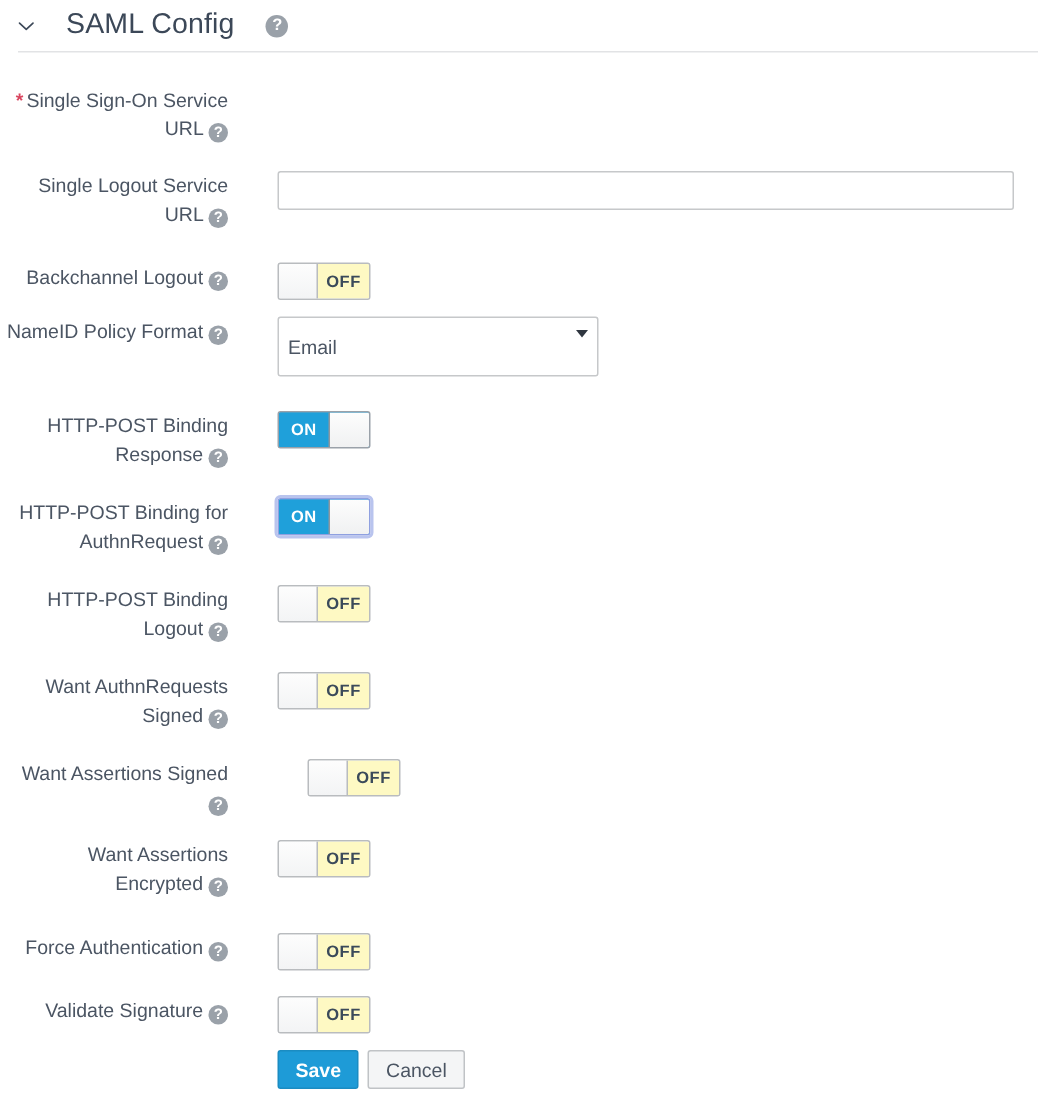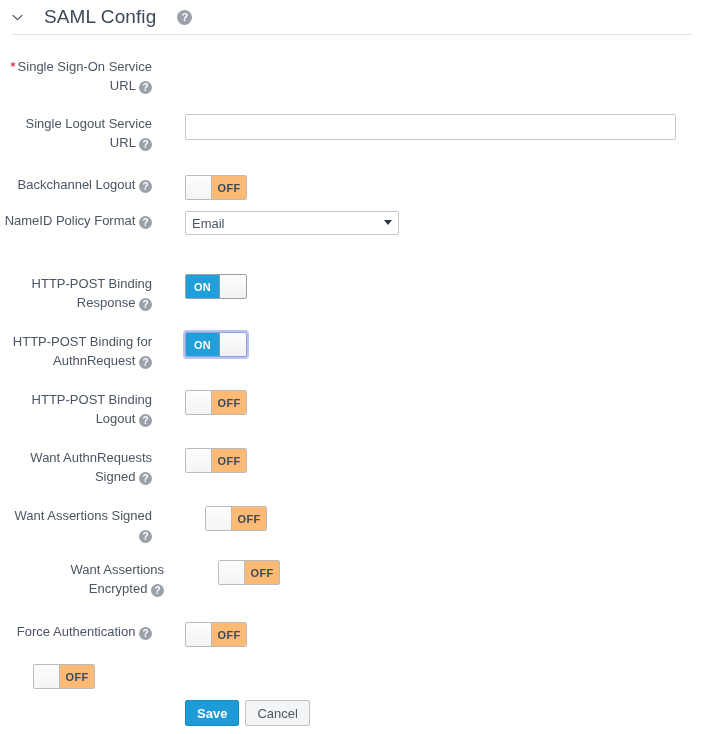--- a/index.html
+++ b/index.html
@@ -117,21 +117,21 @@
   .text-input::placeholder { color: #9aa1a9; }
 
   
   .select-wrap {
     position: relative;
     width: 214px;
     height: 24px;
   }
   select.sel {
     width: 214px;
-    height: 24px;
+    height: 40px;
     box-sizing: border-box;
     border: 1px solid #c6c8ca;
     border-radius: 2px;
     background: #ffffff;
     padding: 0 22px 0 6px;
     font-family: "Liberation Sans", sans-serif;
     font-size: 13px;
     color: #4b5563;
     -webkit-appearance: none;
     -moz-appearance: none;
@@ -174,21 +174,21 @@
   }
   .toggle .lbl {
     flex: 1 1 auto;
     display: flex;
     align-items: center;
     justify-content: center;
     font-size: 11px;
     font-weight: 700;
     letter-spacing: 0.3px;
     color: #3b4a5a;
-    background: #fdba74;
+    background: #fef9c3;
   }
   
   .toggle.on { background: #1fa0da; border-color: #9aa1a9; justify-content: space-between; }
   .toggle.on .lbl {
     order: 1;
     background: #1fa0da;
     color: #ffffff;
     border-right: 1px solid #8f969d;
   }
   .toggle.on .knob {
@@ -301,39 +301,40 @@
     </div>
     <div class="row" style="position: absolute; left: 0px; right: 0px; top: 461px; gap: 20px;">
       <div class="row-label"><span>Want Assertions Signed </span><span class="help-icon">?</span></div>
       <div class="row-field">
         <div class="toggle" role="switch" aria-checked="false">
           <span class="knob"></span>
           <span class="lbl">OFF</span>
         </div>
       </div>
     </div>
-    <div class="row" style="position: absolute; left: 12px; right: 0px; top: 515px; gap: 21px;">
+    <div class="row" style="position: absolute; left: 0px; right: 0px; top: 515px;">
       <div class="row-label"><span>Want Assertions Encrypted </span><span class="help-icon">?</span></div>
       <div class="row-field">
         <div class="toggle" role="switch" aria-checked="false">
           <span class="knob"></span>
           <span class="lbl">OFF</span>
         </div>
       </div>
     </div>
     <div class="row" style="position: absolute; left: 0px; right: 0px; top: 577px;">
       <div class="row-label"><span>Force Authentication </span><span class="help-icon">?</span></div>
       <div class="row-field">
         <div class="toggle" role="switch" aria-checked="false">
           <span class="knob"></span>
           <span class="lbl">OFF</span>
         </div>
       </div>
     </div>
     <div class="row" style="position: absolute; left: 0px; right: 0px; top: 619px;">
+      <div class="row-label"><span>Validate Signature </span><span class="help-icon">?</span></div>
       <div class="row-field">
         <div class="toggle" role="switch" aria-checked="false">
           <span class="knob"></span>
           <span class="lbl">OFF</span>
         </div>
       </div>
     </div>
     <div class="row" style="position: absolute; left: 0px; right: 0px; top: 655px;">
       <div class="row-label"></div>
       <div class="row-field">

